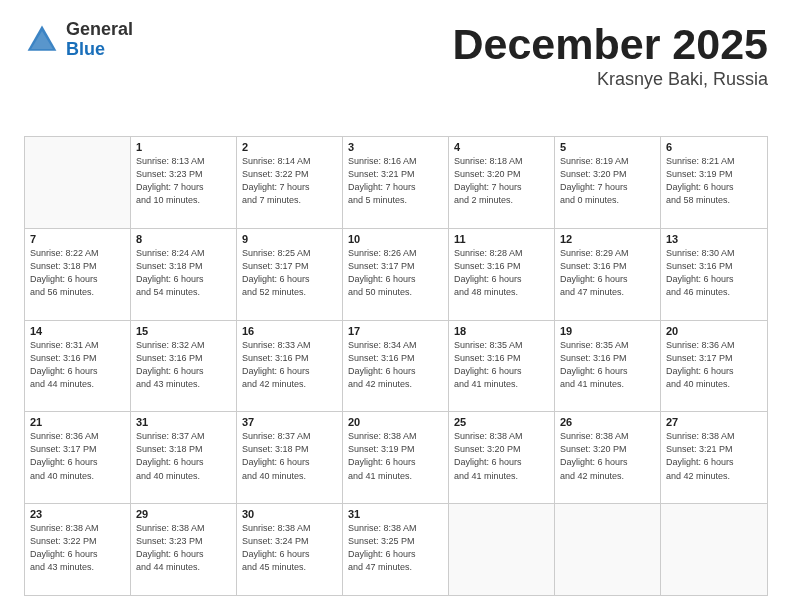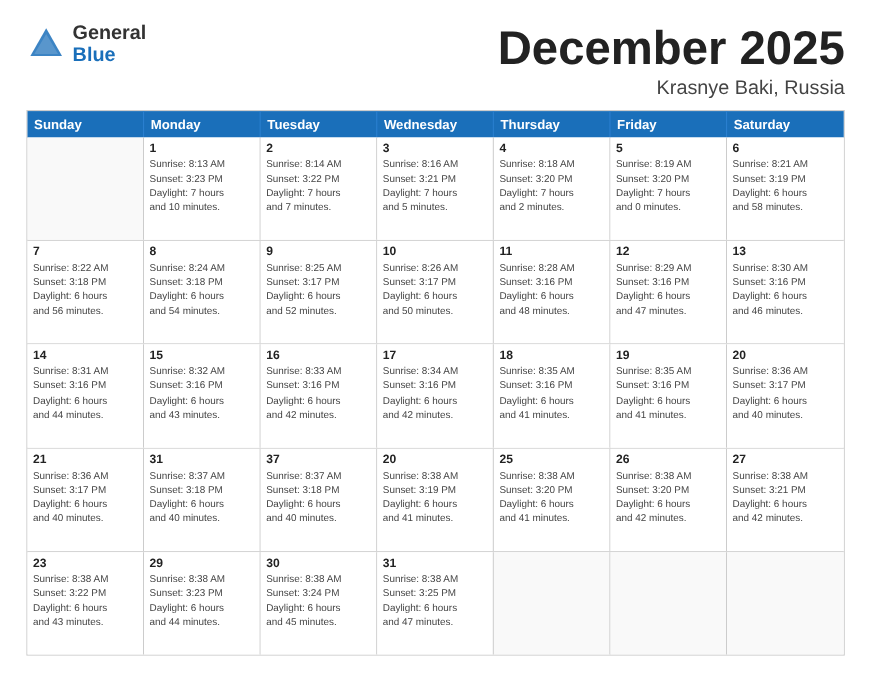--- a/index.html
+++ b/index.html
@@ -9,20 +9,21 @@
       font-family: Arial, sans-serif;
       background: #fff;
       overflow: hidden;
     }
     .page {
       width: 792px;
       height: 612px;
       padding: 20px 24px 16px 24px;
       display: flex;
       flex-direction: column;
+      gap: 36px;
     }
     .header {
       display: flex;
       justify-content: space-between;
       align-items: flex-start;
       margin-bottom: 10px;
     }
     .logo {
       display: flex;
       align-items: center;
@@ -122,29 +123,20 @@
         <span class="logo-blue">Blue</span>
       </div>
     </div>
     <div class="title-area">
       <div class="month-title">December 2025</div>
       <div class="location">Krasnye Baki, Russia</div>
     </div>
   </div>
 
   <div class="calendar">
-    <div class="cal-header" id="cal-header">
-        <div class="cal-header-cell">Sunday</div>
-        <div class="cal-header-cell">Monday</div>
-        <div class="cal-header-cell">Tuesday</div>
-        <div class="cal-header-cell">Wednesday</div>
-        <div class="cal-header-cell">Thursday</div>
-        <div class="cal-header-cell">Friday</div>
-        <div class="cal-header-cell">Saturday</div>
-      </div>
     <div class="cal-body" id="cal-body">
         <div class="cal-week">
           <div class="cal-cell empty"></div>
           <div class="cal-cell">
             <span class="day-num">1</span>
             <div class="cell-text">Sunrise: 8:13 AM<br>Sunset: 3:23 PM<br>Daylight: 7 hours<br>and 10 minutes.</div>
           </div>
           <div class="cal-cell">
             <span class="day-num">2</span>
             <div class="cell-text">Sunrise: 8:14 AM<br>Sunset: 3:22 PM<br>Daylight: 7 hours<br>and 7 minutes.</div>

